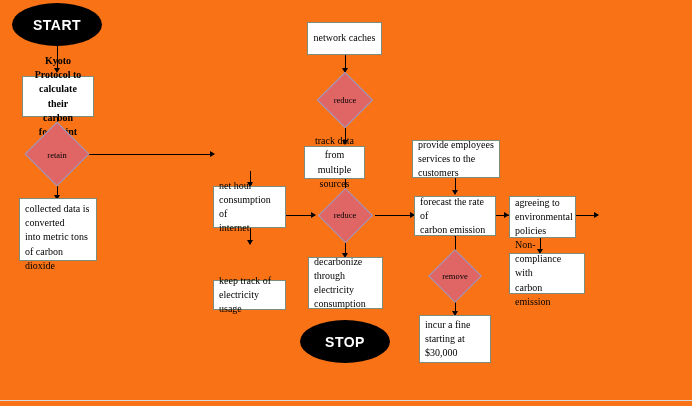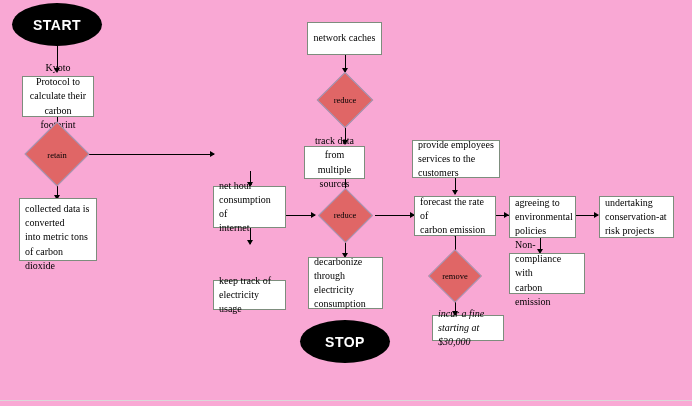--- a/index.html
+++ b/index.html
@@ -5,21 +5,21 @@
 <style>
   html, body {
     margin: 0;
     padding: 0;
     background: #ffffff;
   }
   #canvas {
     position: relative;
     width: 692px;
     height: 406px;
-    background: #f9a8d4;
+    background: #f97316;
     font-family: "Liberation Serif", "DejaVu Serif", serif;
     overflow: hidden;
   }
   
   .oval {
     position: absolute;
     background: #000000;
     border-radius: 50%;
     display: flex;
     align-items: center;
@@ -159,21 +159,21 @@
   <div class="arrow down" style="left:451.5px; top:311px;"></div>
 
   <div class="oval" style="left:12px; top:3px; width:90px; height:43px;">
     <span>START</span>
   </div>
 
   <div class="oval" style="left:300px; top:320px; width:90px; height:43px;">
     <span>STOP</span>
   </div>
 
-  <div class="box center" style="left:22px; top:76px; width:72px; height:41px;">
+  <div class="box center" style="left:22px; top:76px; width:72px; height:41px;font-weight:bold;">
     <span>Kyoto Protocol to</span>
     <span>calculate their</span>
     <span>carbon footprint</span>
   </div>
 
   <div class="box left vtop" style="left:19px; top:198px; width:78px; height:63px;">
     <span>collected data is</span>
     <span>converted</span>
     <span> into metric tons</span>
     <span>of carbon dioxide</span>
@@ -223,27 +223,22 @@
     <span>environmental</span>
     <span>policies</span>
   </div>
 
   <div class="box left" style="left:509px; top:253px; width:76px; height:41px;">
     <span>Non-compliance</span>
     <span> with</span>
     <span>carbon emission</span>
   </div>
 
-  <div class="box left" style="left:599px; top:196px; width:75px; height:42px;">
-    <span>undertaking</span>
-    <span>conservation-at</span>
-    <span>risk projects</span>
-  </div>
-
-  <div class="box left" style="left:432px; top:315px; width:72px; height:26px;font-style:italic;">
+
+  <div class="box left" style="left:419px; top:315px; width:72px; height:48px;">
     <span>incur a fine</span>
     <span>starting at</span>
     <span>$30,000</span>
   </div>
 
   <div class="diamond-wrap" style="left:24px; top:131px; width:66px; height:47px;">
     <div class="diamond-shape" style="width:46px; height:46px; left:10px; top:0px;"></div>
     <div class="diamond-label">retain</div>
   </div>
 

